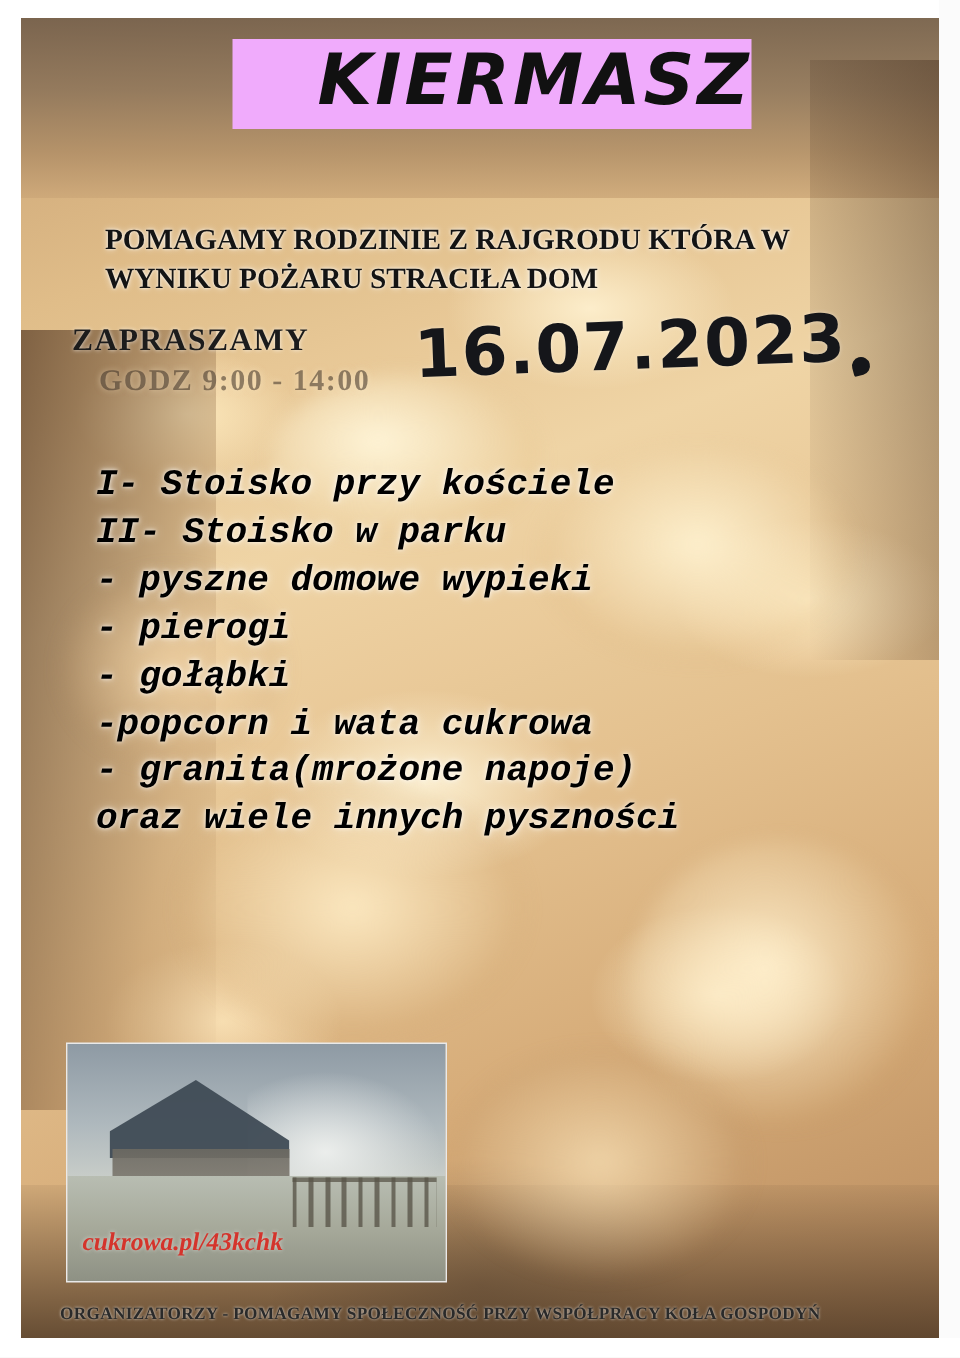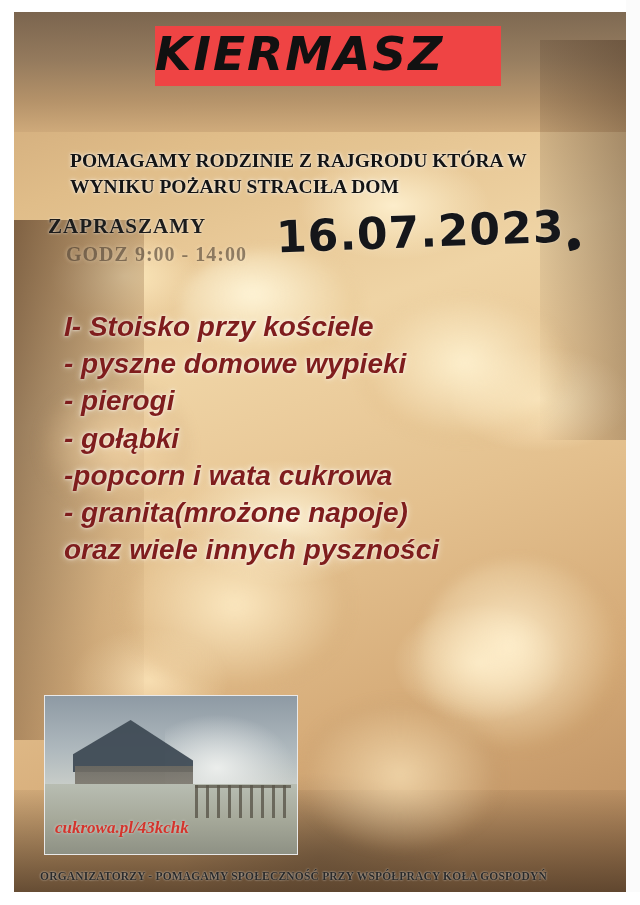--- a/index.html
+++ b/index.html
@@ -91,22 +91,22 @@
   .paper-edge-right {
     position: absolute; right: 0; top: 0; width: 14px; height: 905px; background: #fbfbfb;
   }
   .paper-edge-bottom {
     position: absolute; left: 0; bottom: 0; width: 640px; height: 13px; background: #ffffff;
   }
 
   
   .title-band {
     position: absolute;
-    background: #ef4444;
-    text-align: left;
+    background: #f0abfc;
+    text-align: right;
     color: #111;
     font-family: "DejaVu Sans", sans-serif;
     font-weight: bold;
     font-style: italic;
     letter-spacing: 2px;
     line-height: 1;
     white-space: nowrap;
   }
   #title-line1 {
     left: 155px; top: 26px; width: 346px; height: 56px;
@@ -168,26 +168,26 @@
     width: 12px; height: 12px;
     background: #15161a;
     border-radius: 50% 50% 50% 10%;
     transform: rotate(-15deg);
   }
 
   
   .offer-list {
     position: absolute;
     left: 64px; top: 308px; width: 480px;
-    font-family: Liberation Sans, sans-serif;
+    font-family: Liberation Mono, monospace;
     font-style: italic;
     font-weight: bold;
-    font-size: 28px;
+    font-size: 24px;
     line-height: 1.33;
-    color: #7f1d1d;
+    color: #000000;
   }
   .offer-list div {
     text-shadow:
       0 0 3px rgba(255,255,255,0.85),
       0 0 7px rgba(255,252,245,0.65);
     white-space: nowrap;
   }
 
   
   .inset {
@@ -283,20 +283,21 @@
 
   <div class="zapraszamy">ZAPRASZAMY</div>
 
   <div class="godz">GODZ 9:00 - 14:00</div>
 
   <div class="date-hand">16.07.2023</div>
   <div class="date-dot"></div>
 
   <div class="offer-list">
     <div>I- Stoisko przy kościele</div>
+    <div>II- Stoisko w parku</div>
     <div>- pyszne domowe wypieki</div>
     <div>- pierogi</div>
     <div>- gołąbki</div>
     <div>-popcorn i wata cukrowa</div>
     <div>- granita(mrożone napoje)</div>
     <div>oraz wiele innych pyszności</div>
   </div>
 
   <div class="inset">
     <div class="inset-sky"></div>

